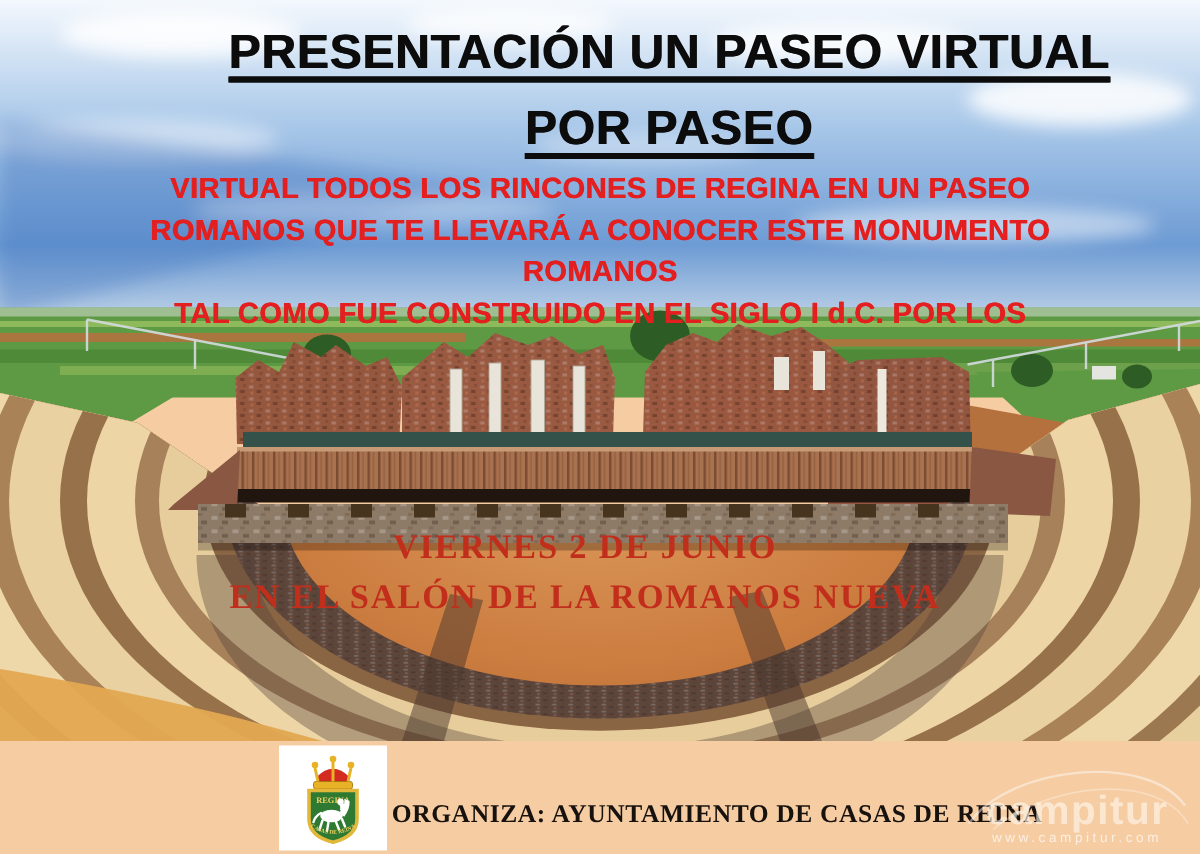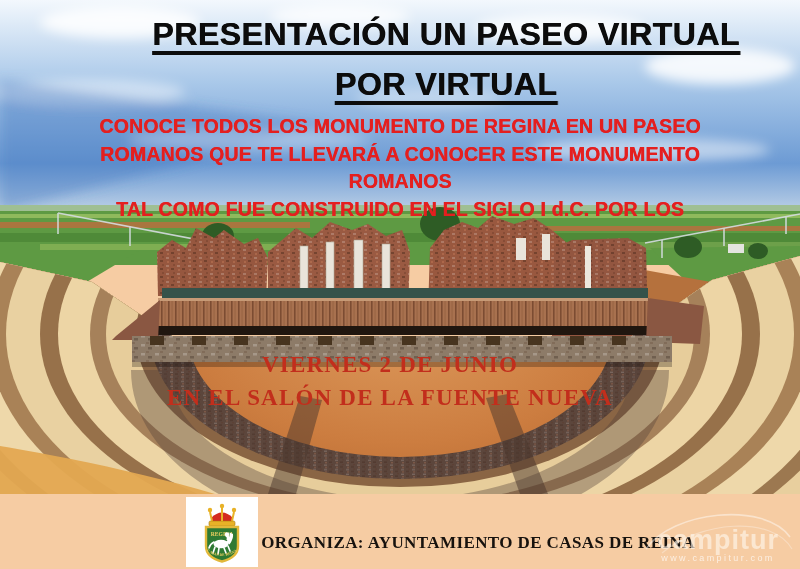--- a/index.html
+++ b/index.html
@@ -187,33 +187,33 @@
           <rect x="528" y="336" width="14" height="9"></rect>
         <rect x="570" y="336" width="14" height="9"></rect>
           <rect x="612" y="336" width="14" height="9"></rect>
       </g>
       <rect x="132" y="362" width="540" height="5" fill="#000000" opacity="0.25"></rect>
     </g>
   </svg>
 
   <div class="title-block">
     <span class="title-line"><span>PRESENTACIÓN UN PASEO VIRTUAL</span></span>
-    <span class="title-line"><span>POR VIRTUAL</span></span>
+    <span class="title-line"><span>POR PASEO</span></span>
   </div>
 
   <div class="desc-block">
-    <span class="desc-line">CONOCE TODOS LOS MONUMENTO DE REGINA EN UN PASEO</span>
+    <span class="desc-line">VIRTUAL TODOS LOS RINCONES DE REGINA EN UN PASEO</span>
     <span class="desc-line">ROMANOS QUE TE LLEVARÁ A CONOCER ESTE MONUMENTO</span>
     <span class="desc-line">ROMANOS</span>
     <span class="desc-line">TAL COMO FUE CONSTRUIDO EN EL SIGLO I d.C. POR LOS</span>
   </div>
 
   <div class="event-block">
     <span class="event-line">VIERNES 2 DE JUNIO</span>
-    <span class="event-line">EN EL SALÓN DE LA FUENTE NUEVA</span>
+    <span class="event-line">EN EL SALÓN DE LA ROMANOS NUEVA</span>
   </div>
 
   <div class="footer-bar">
 
     <div class="crest-box">
       <svg viewBox="0 0 72 70" width="72" height="70" aria-hidden="true">
 
         <path d="M25,21 Q36,10 47,21 L46,26 L26,26 Z" fill="#d42b20"></path>
         <rect x="23" y="24" width="26" height="5" rx="1.5" fill="#e8b227" stroke="#a5760e" stroke-width="0.6"></rect>
         <circle cx="24" cy="13" r="2.2" fill="#e8b227"></circle>

